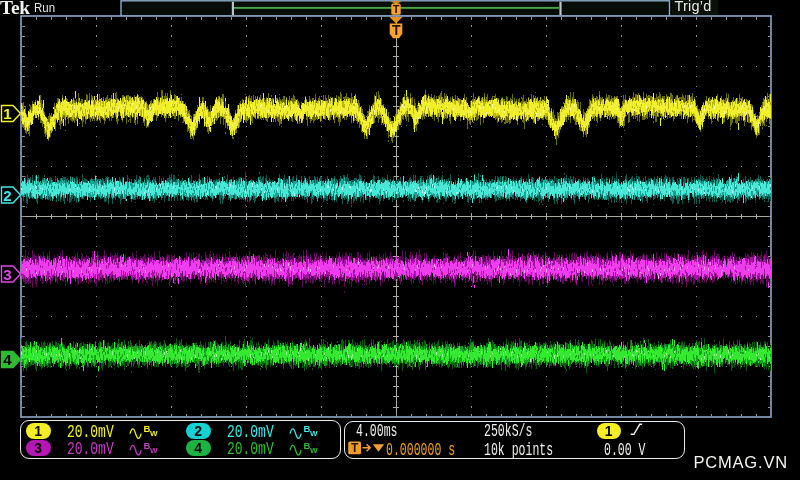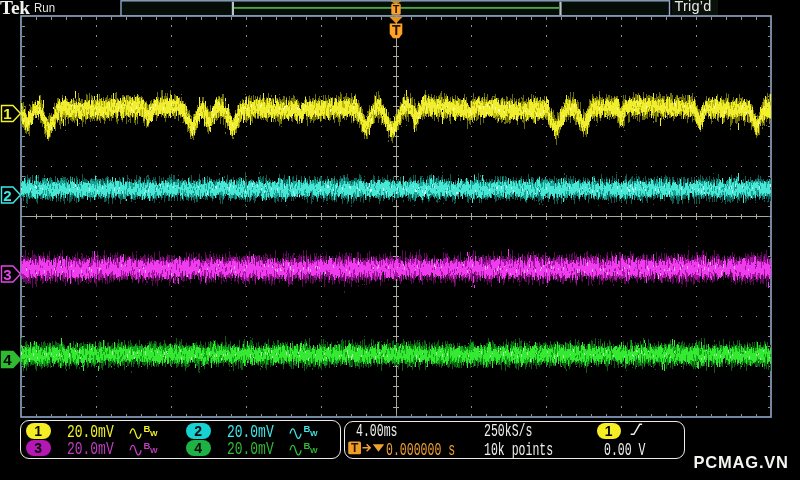--- a/index.html
+++ b/index.html
@@ -117,13 +117,13 @@
 <div class="abs t" style="left:67px;top:438.5px;color:#c23cc2;">20.0mV</div>
 <div class="abs t" style="left:227px;top:438.5px;color:#2fba32;">20.0mV</div>
 
 <div class="abs tm" style="left:355.5px;top:421px;">4.00ms</div>
 <div class="abs tm" style="left:484px;top:421px;">250kS/s</div>
 <div class="ell" style="left:596.5px;top:423px;background:#f6ee25;">1</div>
 <div class="abs tm" style="left:385.5px;top:440px;color:#f0a030;">0.000000&nbsp;s</div>
 <div class="abs tm" style="left:484px;top:440px;">10k&nbsp;points</div>
 <div class="abs tm" style="left:604px;top:440px;">0.00&nbsp;V</div>
 
-<div class="abs" style="left:693.5px;top:452.5px;color:#f4f4f0;font-size:16.5px;font-weight:bold;letter-spacing:0.8px;">PCMAG.VN</div>
+<div class="abs" style="left:693.5px;top:452.5px;color:#f4f4f0;font-size:16.5px;font-weight:normal;letter-spacing:0.8px;">PCMAG.VN</div>
 
 </body></html>

